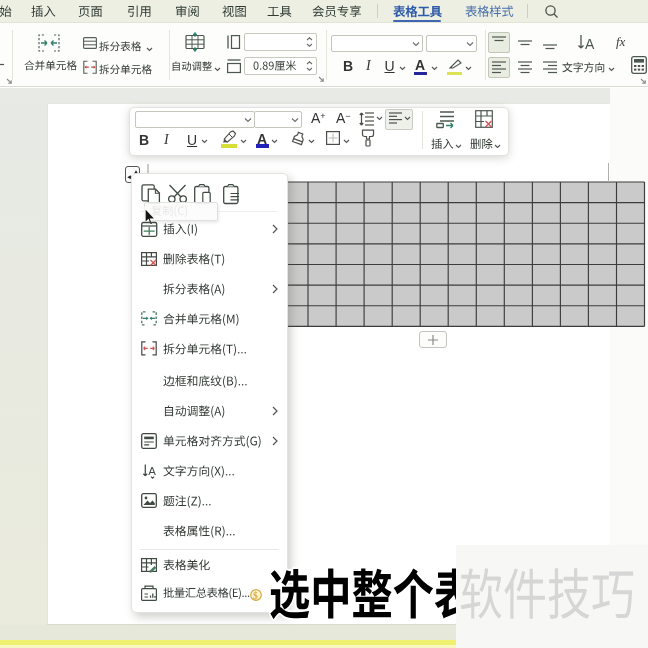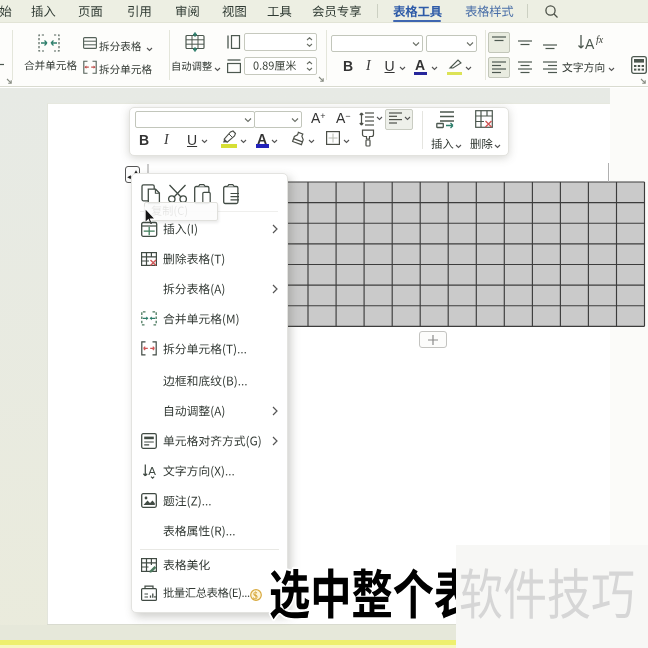--- a/index.html
+++ b/index.html
@@ -341,21 +341,21 @@
         <use href="#gr6587" x="0"></use>
         <use href="#gr5b57" x="1000"></use>
         <use href="#gr65b9" x="2000"></use>
         <use href="#gr5411" x="3000"></use>
       </g>
     </g>
   </svg>
 <svg style="position:absolute;left:607.5px;top:67.0px;overflow:visible" width="7" height="5">
     <path d="M1 1 L3.5 3.5 L6.0 1" fill="none" stroke="#555" stroke-width="1.1"></path>
   </svg>
-<div style="position:absolute;left:596px;top:34px;font-size:10px;font-style:italic;font-family:'Liberation Serif',serif;color:#3a3f38">fx</div>
+<div style="position:absolute;left:616px;top:34px;font-size:13px;font-style:italic;font-family:'Liberation Serif',serif;color:#3a3f38">fx</div>
 <svg style="position:absolute;left:631.0px;top:56.0px;overflow:visible" width="16" height="18">
     <rect x="0.7" y="0.7" width="14.6" height="16.6" rx="2" fill="none" stroke="#4c584f" stroke-width="1.3"></rect>
     <rect x="3" y="3" width="10" height="3.6" fill="#4c584f"></rect>
     <g fill="#4c584f">
       <rect x="3" y="9" width="2.4" height="2"></rect>
       <rect x="6.8" y="9" width="2.4" height="2"></rect>
       <rect x="10.6" y="9" width="2.4" height="2"></rect>
       <rect x="3" y="12.6" width="2.4" height="2"></rect>
       <rect x="6.8" y="12.6" width="2.4" height="2"></rect>
       <rect x="10.6" y="12.6" width="2.4" height="2"></rect>

